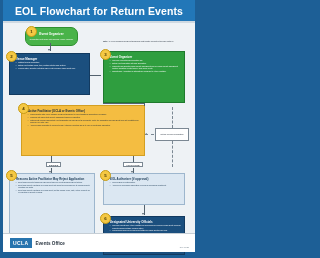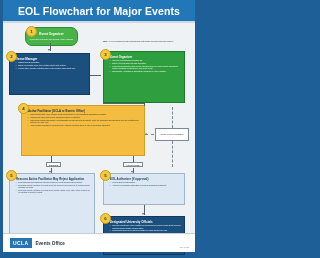--- a/index.html
+++ b/index.html
@@ -171,21 +171,21 @@
   }
   .office{margin-left:4px;font-size:4.6px;font-weight:bold;color:#2a3540;}
   .rev{position:absolute;right:6px;bottom:4px;font-size:2.1px;color:#7b8893;}
 </style>
 </head>
 <body>
 
 <div class="poster">
 
   <div class="header">
-    <span class="header-title">EOL Flowchart for Major Events</span>
+    <span class="header-title">EOL Flowchart for Return Events</span>
   </div>
   <div class="header-rule"></div>
 
   <div class="canvas">
 
     <div class="ln v" style="left:47px;top:20px;height:7px;"></div>
     <div class="ln h" style="left:47px;top:26.6px;width:.7px;"></div>
     <div class="arrow" style="left:45.4px;top:26px;"></div>
 
     <div class="ln h" style="left:87px;top:52px;width:11px;"></div>

